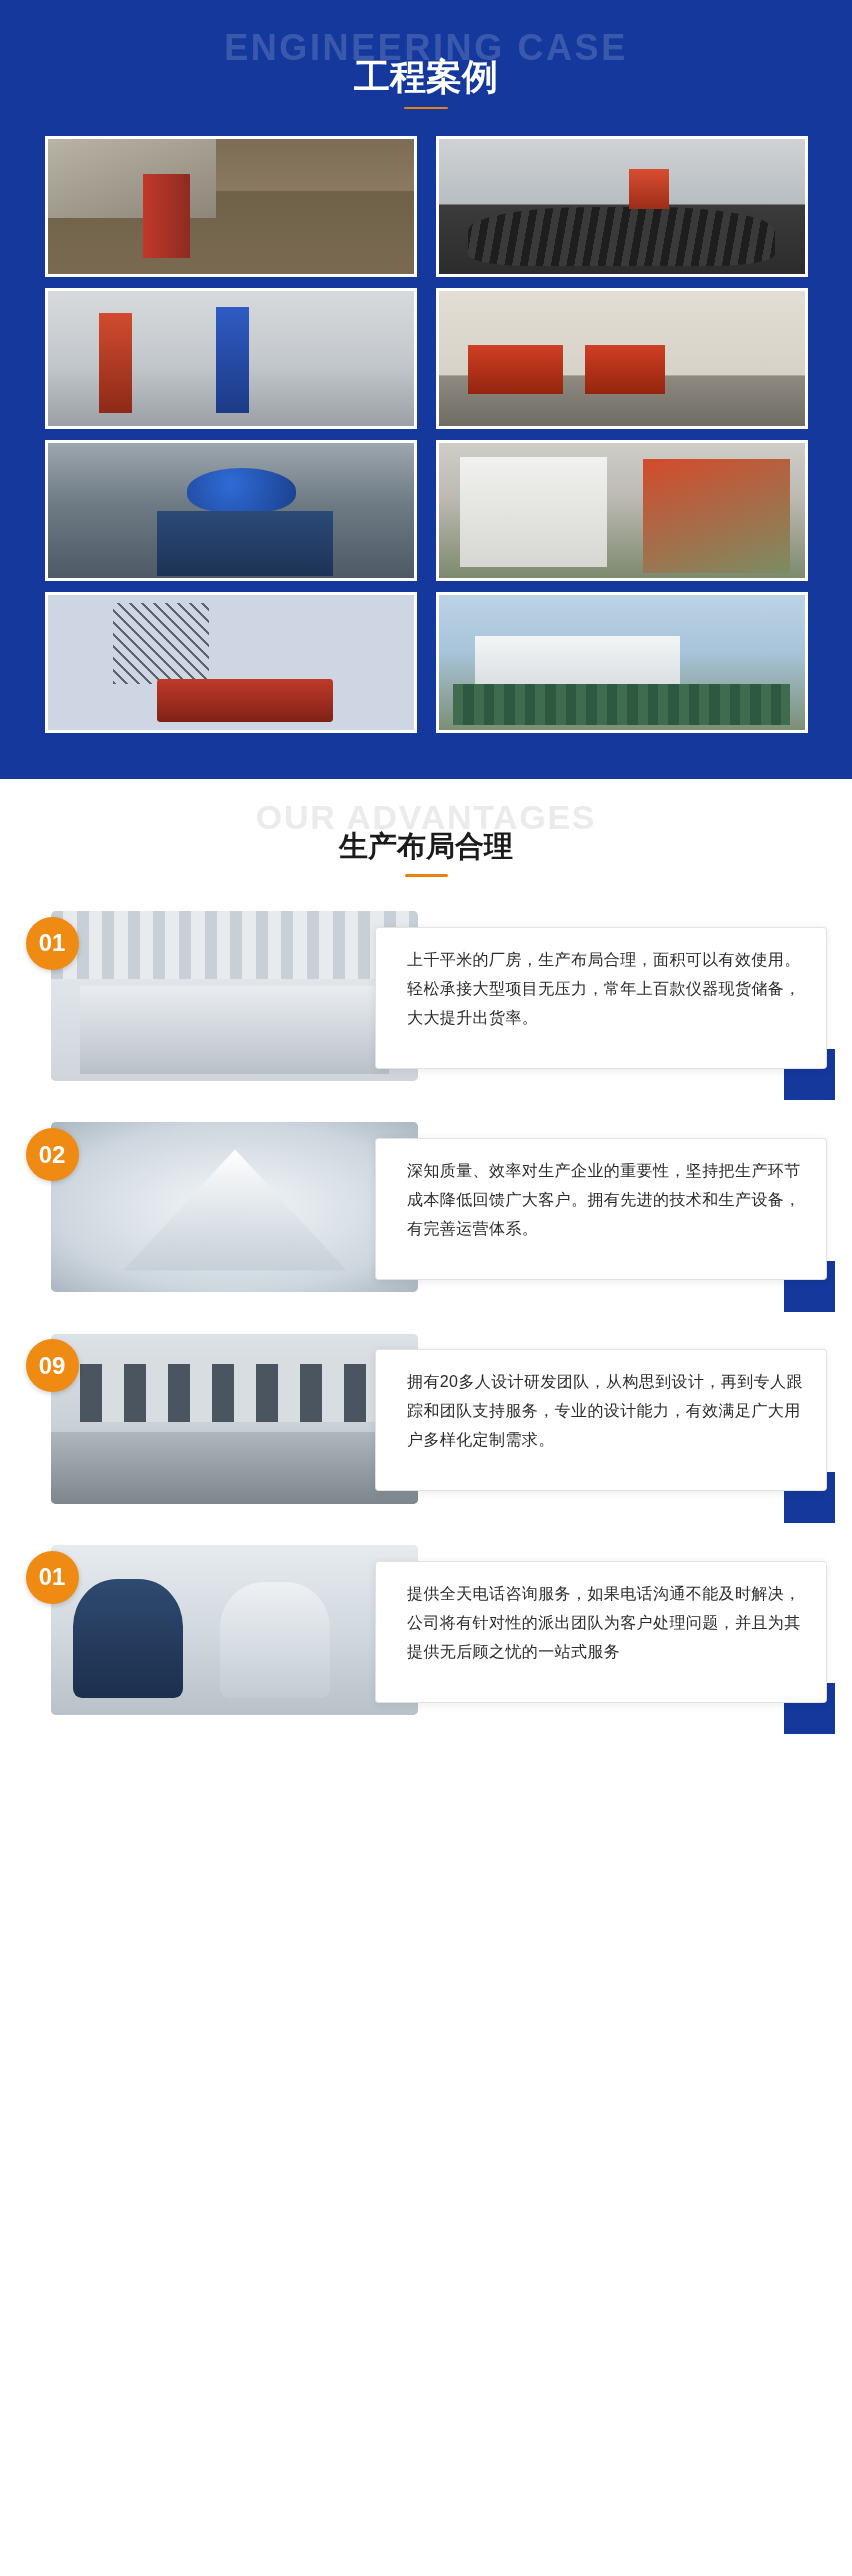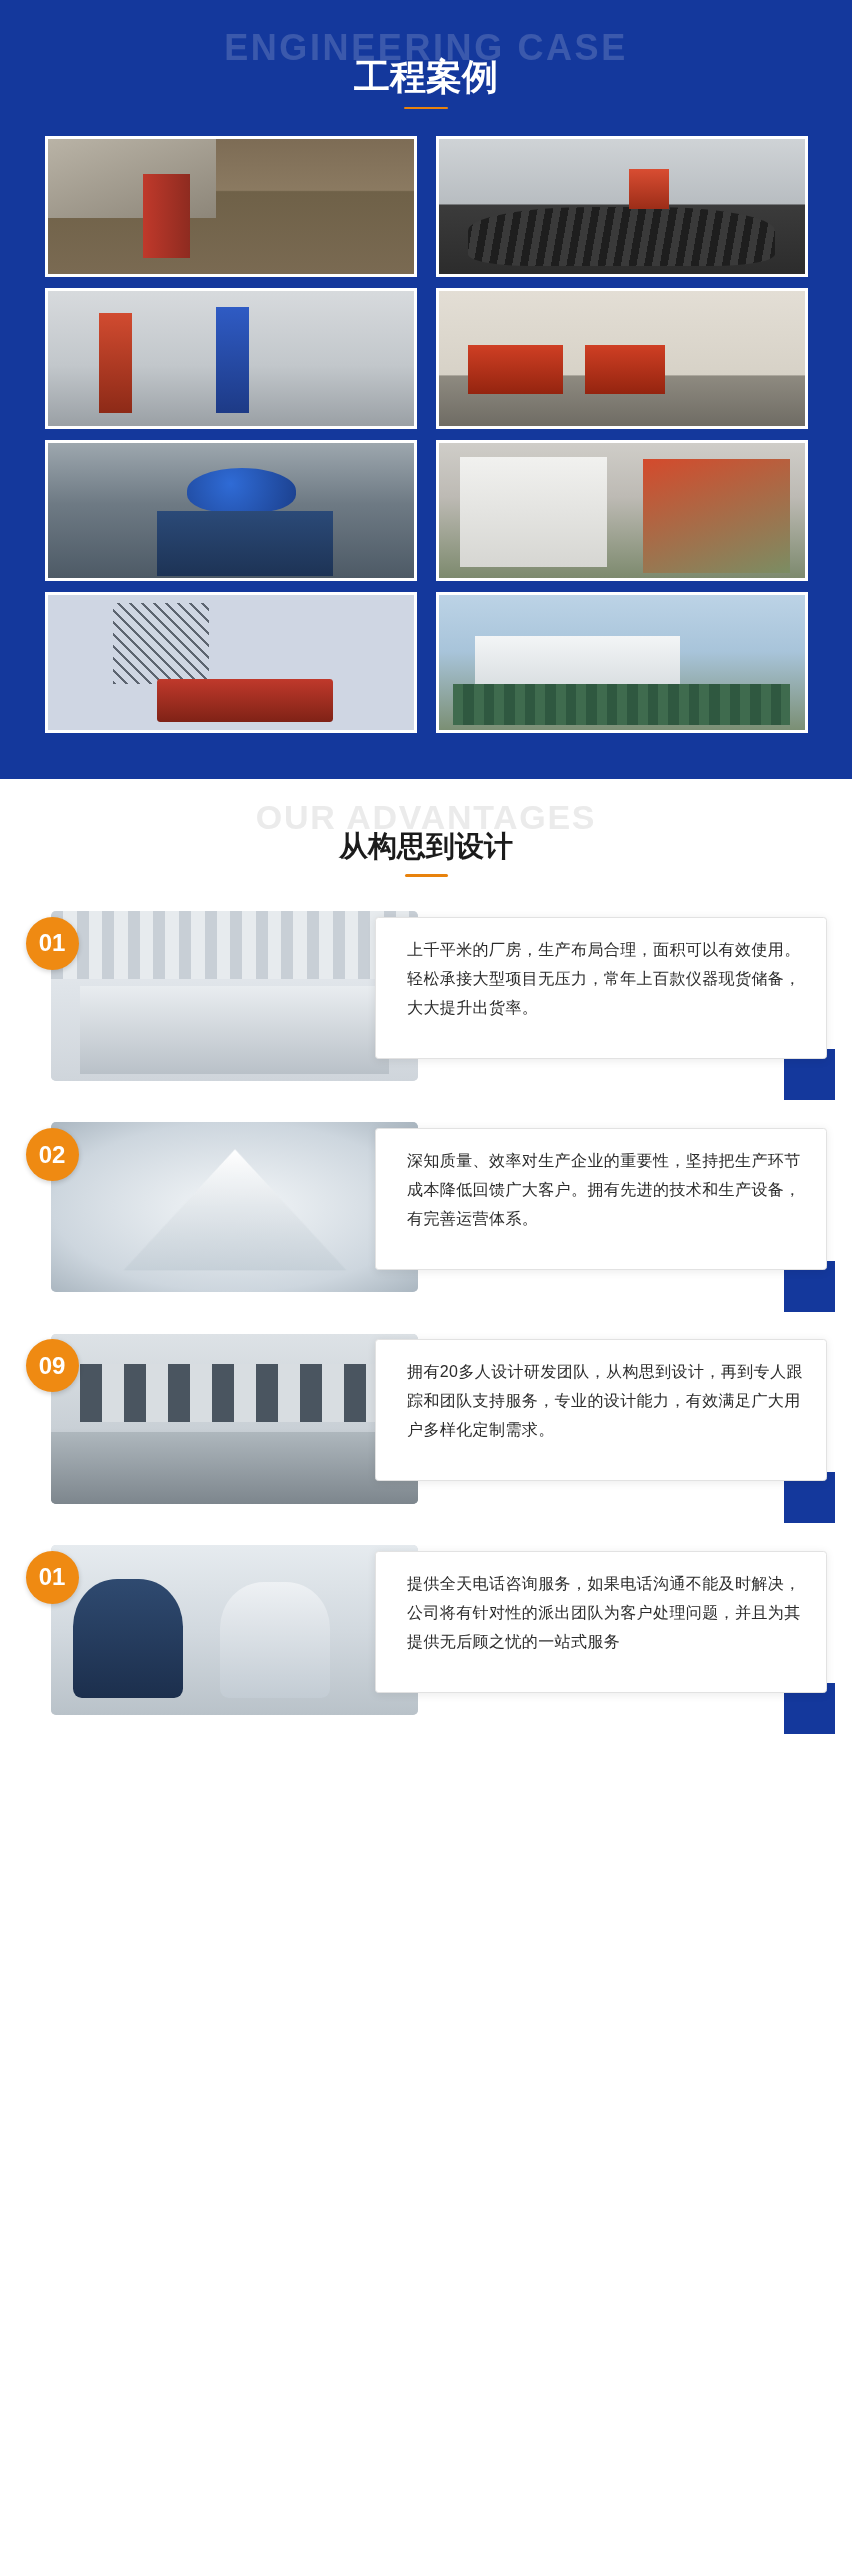--- a/index.html
+++ b/index.html
@@ -194,21 +194,21 @@
      background:linear-gradient(180deg,#aeb7bd,#7d868d);}
 
   .aph-4 { background: linear-gradient(180deg,#e6ebef 0%,#d2d9df 50%,#b9c2c9 100%); }
   .aph-4::before{content:"";position:absolute;left:6%;top:20%;width:30%;height:70%;
      background:linear-gradient(180deg,#2f4a70,#1c2f4d);border-radius:40% 40% 8% 8%;}
   .aph-4::after{content:"";position:absolute;left:46%;top:22%;width:30%;height:68%;
      background:linear-gradient(180deg,#eef1f4,#c3ccd4);border-radius:40% 40% 8% 8%;}
 
   .adv-card {
     position: absolute;
-    left: 358px; top: 21px;
+    left: 358px; top: 31px;
     width: 452px;
     min-height: 142px;
     background: #ffffff;
     border: 0.9px solid #e2e2e2;
     border-radius: 3.4px;
     box-shadow: 0 1.7px 8.5px rgba(0,0,0,.08);
     padding: 17px 22px 17px 31px;
     z-index: 3;
   }
   .adv-card .txt {
@@ -259,21 +259,21 @@
       </div>
     <div class="case-cell">
         <div class="ph ph-8"></div>
       </div>
   </div>
 </section>
 
 <section class="adv-section">
   <div class="adv-head">
     <div class="en">OUR ADVANTAGES</div>
-    <div class="cn">从构思到设计</div>
+    <div class="cn">生产布局合理</div>
     <div class="rule"></div>
   </div>
 
   <div class="adv-list">
 
     <div class="adv-item">
       <div class="adv-num">01</div>
       <div class="adv-photo">
         <div class="ph aph-1"></div>
       </div>

